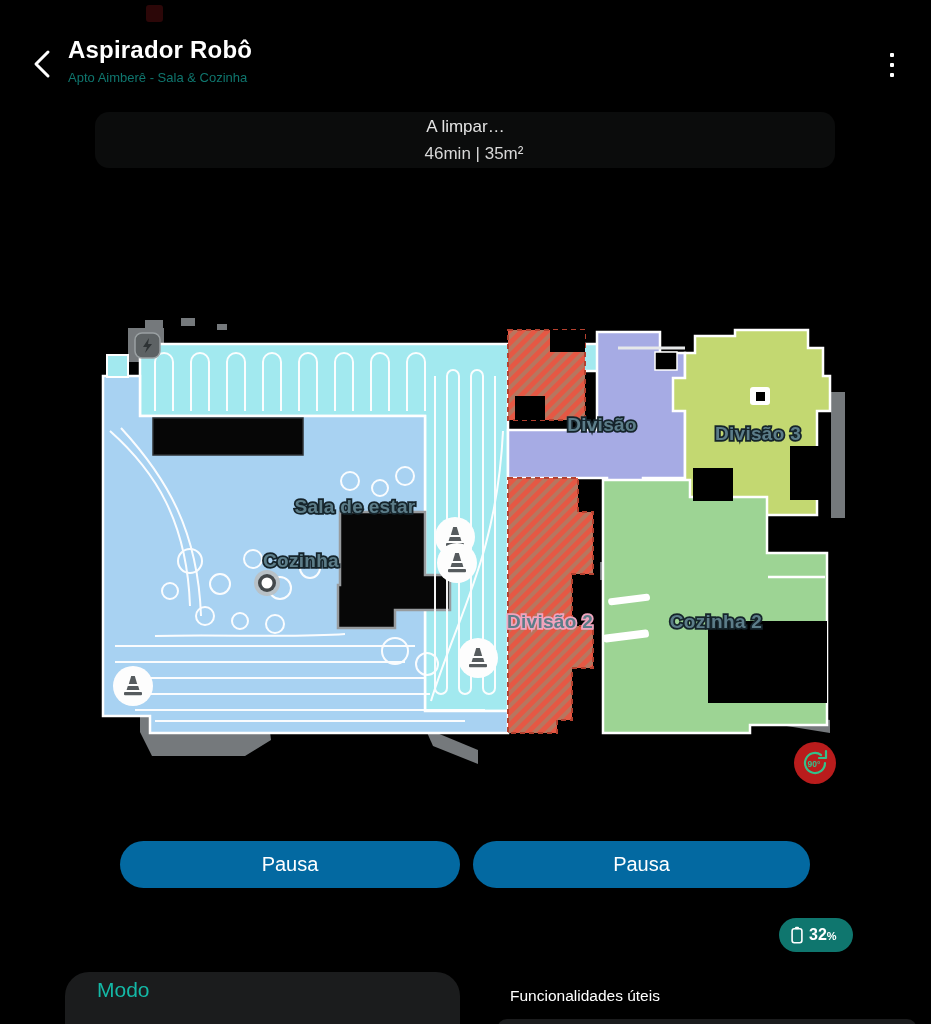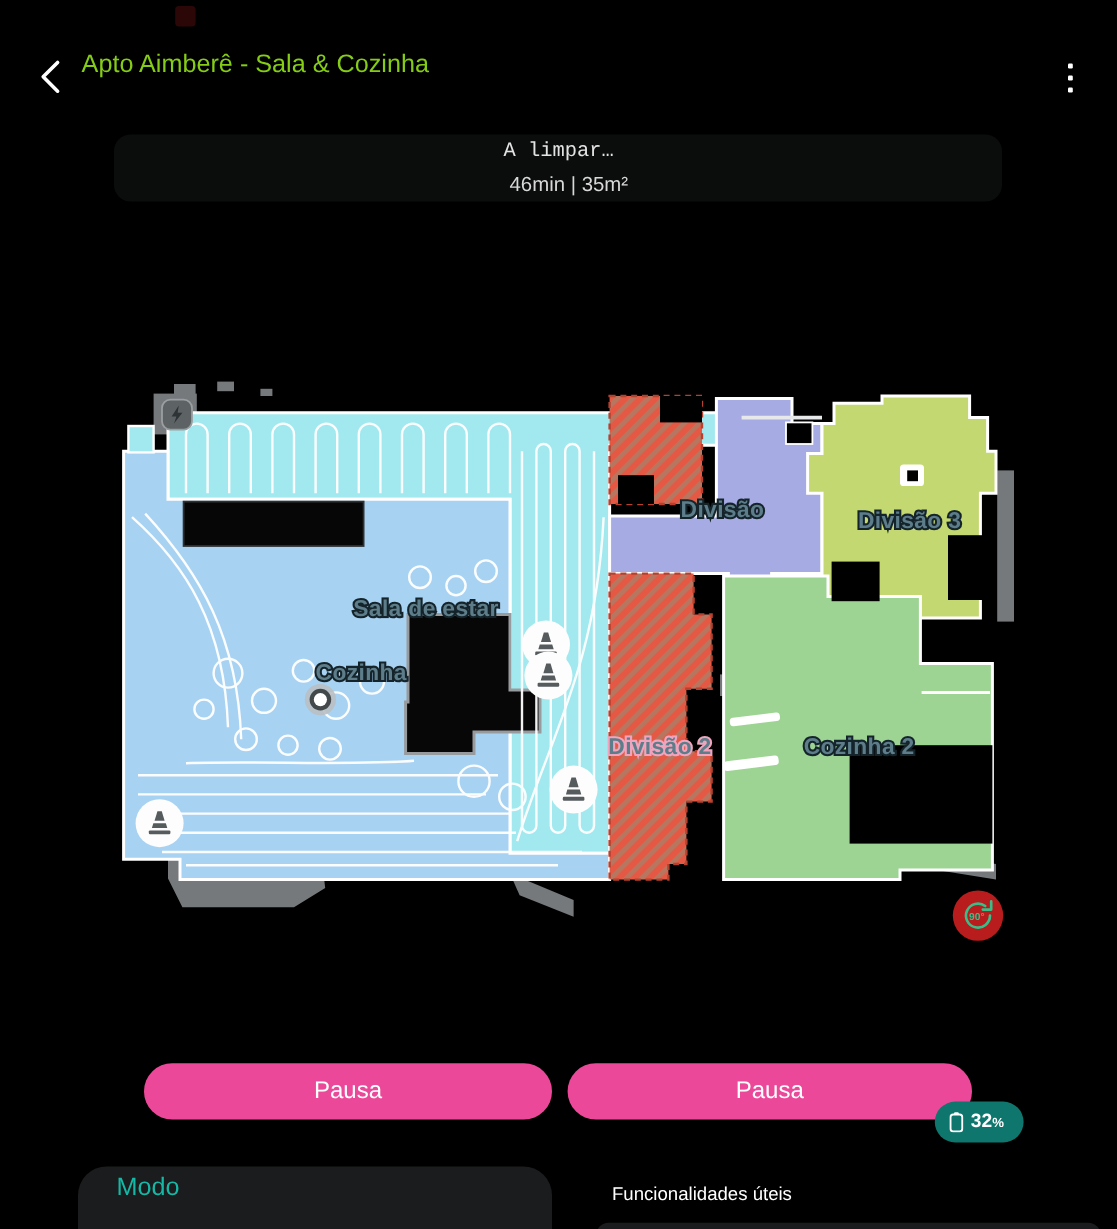--- a/index.html
+++ b/index.html
@@ -5,40 +5,40 @@
   * { margin:0; padding:0; box-sizing:border-box; }
   html,body { width:931px; height:1024px; background:#000; overflow:hidden;
     font-family:"Liberation Sans", sans-serif; color:#fff; }
   .abs { position:absolute; }
 
   
   .header-back { left:28px; top:48px; width:30px; height:32px; cursor:pointer; }
   .rec-dot { left:146px; top:5px; width:17px; height:17px; background:#2c0708; border-radius:3px; }
   .title-block { left:68px; top:36px; }
   .app-title { font-size:24px; font-weight:bold; letter-spacing:.2px; color:#fff; }
-  .app-subtitle { margin-top:6px; font-size:21px; color:#84cc16; }
+  .app-subtitle { margin-top:6px; font-size:13px; color:#0f766e; }
   .menu-dots { left:880px; top:48px; width:24px; height:34px; display:flex; flex-direction:column;
     align-items:center; justify-content:center; gap:6px; cursor:pointer; }
   .menu-dots i { width:4px; height:4px; background:#fff; border-radius:1px; }
 
   
   .status-card { left:95px; top:112px; width:740px; height:56px; background:#0b0c0c; border-radius:14px; }
-  .status-line1 { left:0; top:117px; width:931px; text-align:center; font-size:17px; color:#e3e3e3;font-family:Liberation Mono, monospace; }
+  .status-line1 { left:0; top:117px; width:931px; text-align:center; font-size:17px; color:#e3e3e3; }
   .status-line2 { left:0; top:144px; width:931px; text-align:center; font-size:17px; color:#d8d8d8;padding-left:17px; }
 
   
   .map-wrap { left:95px; top:316px; width:750px; height:470px; }
   .map-label { font-weight:bold; font-size:19px; fill:#5c7d89; stroke:#15242b; stroke-width:3.5px;
     paint-order:stroke; text-anchor:middle; letter-spacing:.3px; }
   .map-label--pink { stroke:#f0a4be; }
   .rotate-btn { left:699px; top:426px; width:42px; height:42px; border-radius:50%;
     background:#b91c1c; display:flex; align-items:center; justify-content:center; cursor:pointer; }
 
   
-  .btn { top:886px; height:47px; border:none; border-radius:24px; background:#ec4899;
+  .btn { top:841px; height:47px; border:none; border-radius:24px; background:#0369a1;
     color:#fff; font-size:20px; font-family:"Liberation Sans",sans-serif; cursor:pointer; }
   .btn-pausa { left:120px; width:340px; }
   .btn-voltar { left:473px; width:337px; }
 
   
   .battery-badge { left:779px; top:918px; height:34px; padding:0 16px 0 12px; background:#0f766e;
     border-radius:17px; display:flex; align-items:center; gap:6px; }
   .battery-badge b { font-size:16px; color:#fff; }
   .battery-badge b .pct { font-size:11px; }
 
@@ -50,20 +50,21 @@
 </style>
 </head>
 <body>
 
 <div class="abs rec-dot"></div>
 
 <svg class="abs header-back" viewBox="0 0 30 32">
   <polyline points="20,4 8,16 20,28" fill="none" stroke="#fff" stroke-width="3" stroke-linecap="round" stroke-linejoin="round"></polyline>
 </svg>
 <div class="abs title-block">
+  <div class="app-title">Aspirador Robô</div>
   <div class="app-subtitle">Apto Aimberê - Sala &amp; Cozinha</div>
 </div>
 <div class="abs menu-dots">
   <i></i>
     <i></i>
     <i></i>
 </div>
 
 <div class="abs status-card"></div>
 <div class="abs status-line1">A limpar…</div>

